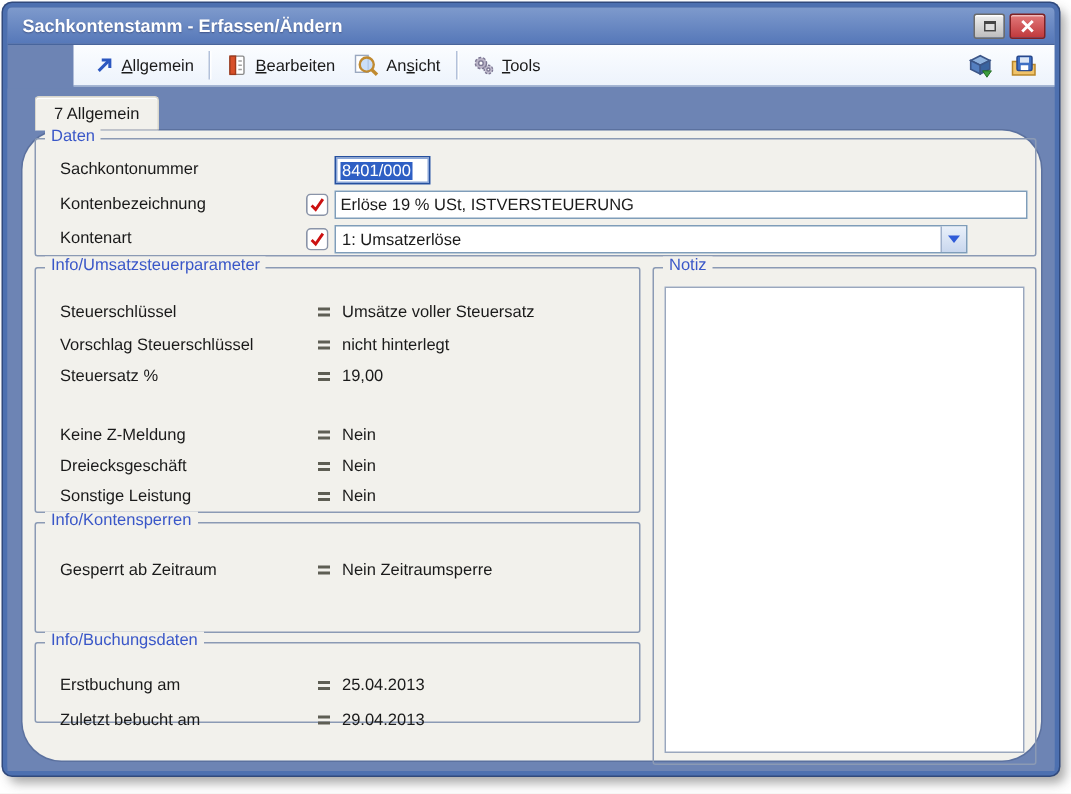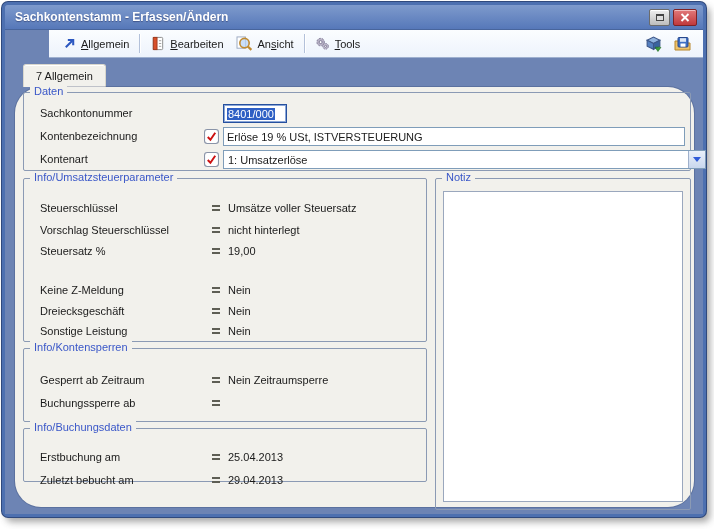--- a/index.html
+++ b/index.html
@@ -86,21 +86,21 @@
   .sk-field{left:199px;top:0;width:64px;border:1px solid #26509e;box-shadow:inset 0 0 0 1px #8aa6d8;}
   .sk-field .sel{background:var(--selection);color:#fff;padding:0 1px;white-space:pre;}
   .check-btn{
     position:absolute;left:180px;top:2px;width:15px;height:15px;cursor:pointer;display:flex;
   }
   input.text-input{
     position:absolute;left:199px;top:0;width:462px;height:19px;border:1px solid #7f9db9;
     background:#fff;font-family:inherit;font-size:11px;padding:0 3px;color:#1a1a1a;
   }
   .combo{
-    position:absolute;left:199px;top:0;width:483px;height:19px;border:1px solid #7f9db9;
+    position:absolute;left:199px;top:0;width:422px;height:19px;border:1px solid #7f9db9;
     background:#fff;display:flex;align-items:center;cursor:pointer;
   }
   .combo .cval{flex:1;padding:0 4px;white-space:nowrap;overflow:hidden;}
   .combo .cbtn{
     width:17px;height:17px;border-left:1px solid #9fb0cb;
     background:linear-gradient(#e9f0fa,#c9d7ee);display:flex;align-items:center;justify-content:center;
   }
   .combo .arrow{width:0;height:0;border-left:4px solid transparent;border-right:4px solid transparent;border-top:5px solid #2f5bd8;}
   
   .inforow{position:absolute;left:0;right:0;height:15px;}
@@ -293,28 +293,20 @@
       <div class="group" id="g-sperren">
         <span class="legend">Info/Kontensperren</span>
         <div class="inforow" style="top:24px;">
           <span class="lbl">Gesperrt ab Zeitraum</span>
           <span class="bullet">
               <i></i>
               <i></i>
             </span>
           <span class="val">Nein Zeitraumsperre</span>
         </div>
-        <div class="inforow" style="top:47px;">
-          <span class="lbl">Buchungssperre ab</span>
-          <span class="bullet">
-              <i></i>
-              <i></i>
-            </span>
-          <span class="val"></span>
-        </div>
       </div>
 
       <div class="group" id="g-buchung">
         <span class="legend">Info/Buchungsdaten</span>
         <div class="inforow" style="top:21px;">
           <span class="lbl">Erstbuchung am</span>
           <span class="bullet">
               <i></i>
               <i></i>
             </span>

